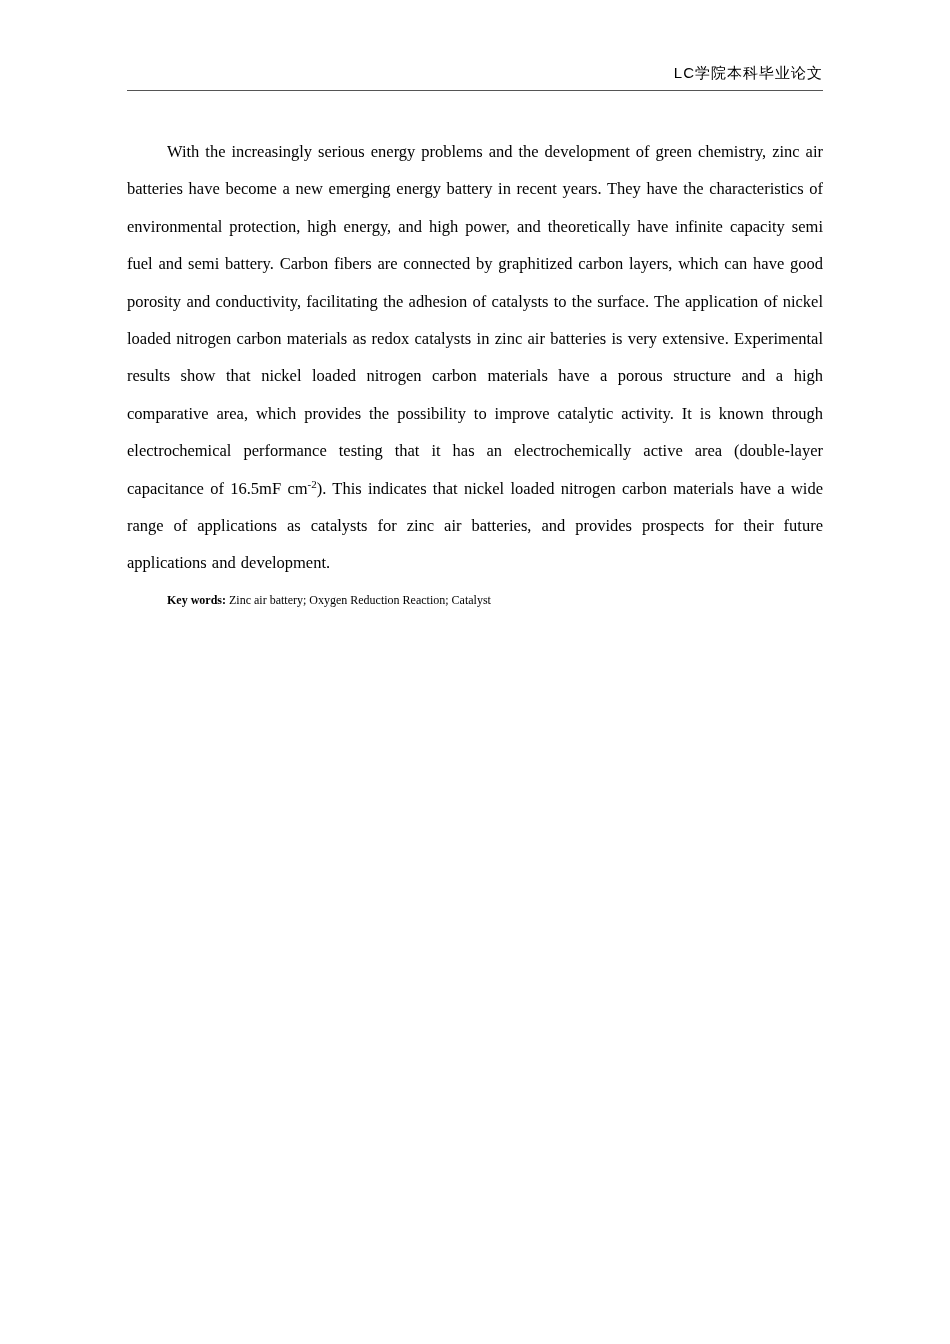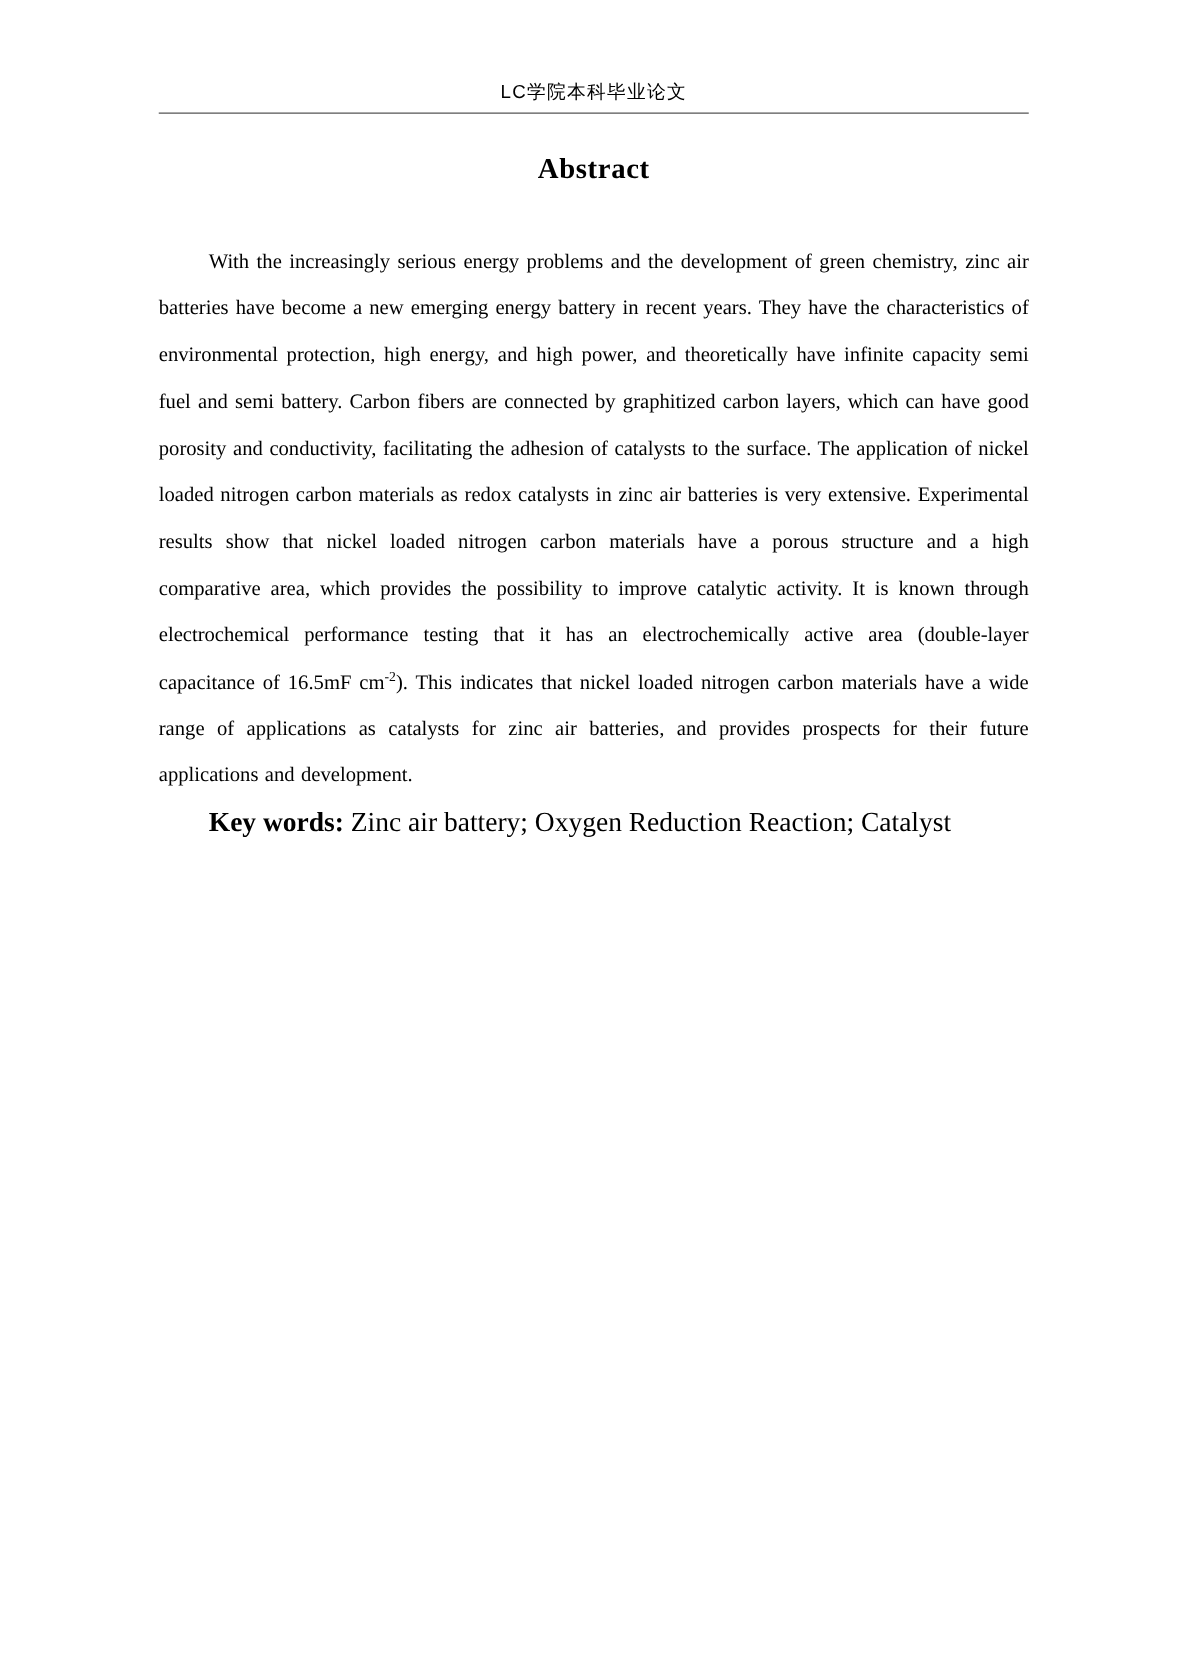--- a/index.html
+++ b/index.html
@@ -15,21 +15,21 @@
     background: #ffffff;
     box-sizing: border-box;
     padding: 0 127px;
     color: #000000;
     font-family: "Liberation Serif", serif;
   }
   .header {
     padding-top: 64px;
   }
   .header-text {
-    text-align: center;
+    text-align: right;
     font-family: "Liberation Sans", sans-serif;
     font-size: 15px;
     letter-spacing: 1px;
     color: #000000;
   }
   .header-rule {
     border: none;
     border-top: 1px solid #555555;
     height: 0;
     margin: 7px 0 0 0;
@@ -52,36 +52,35 @@
     font-family: Liberation Serif, serif;
   }
   .abstract-body sup {
     font-size: 11px;
     line-height: 0;
     vertical-align: super;
   }
   .keywords-line {
     margin: 0;
     padding-left: 40px;
-    font-size: 22px;
+    font-size: 12px;
     line-height: 37.4px;
   }
   .keywords-line b {
     font-weight: bold;
   }
 </style>
 </head>
 <body>
 
 <div class="page">
 
   <div class="header">
     <div class="header-text">LC学院本科毕业论文</div>
     <hr class="header-rule">
   </div>
 
-  <h1 class="abstract-title">Abstract</h1>
 
   <p class="abstract-body"><span>With the increasingly serious energy problems and the development of green chemistry, zinc air batteries have become a new emerging energy battery in recent years. They have the characteristics of environmental protection, high energy, and high power, and theoretically have infinite capacity semi fuel and semi battery. Carbon fibers are connected by graphitized carbon layers, which can have good porosity and conductivity, facilitating the adhesion of catalysts to the surface. The application of nickel loaded nitrogen carbon materials as redox catalysts in zinc air batteries is very extensive. Experimental results show that nickel loaded nitrogen carbon materials have a porous structure and a high comparative area, which provides the possibility to improve catalytic activity. It is known through electrochemical performance testing that it has an electrochemically active area (double-layer capacitance of 16.5mF cm</span><sup>-2</sup><span>). This indicates that nickel loaded nitrogen carbon materials have a wide range of applications as catalysts for zinc air batteries, and provides prospects for their future applications and development.</span></p>
 
   <p class="keywords-line"><b>Key words:</b><span> Zinc air battery; Oxygen Reduction Reaction; Catalyst</span></p>
 
 </div>
 
 </body></html>

